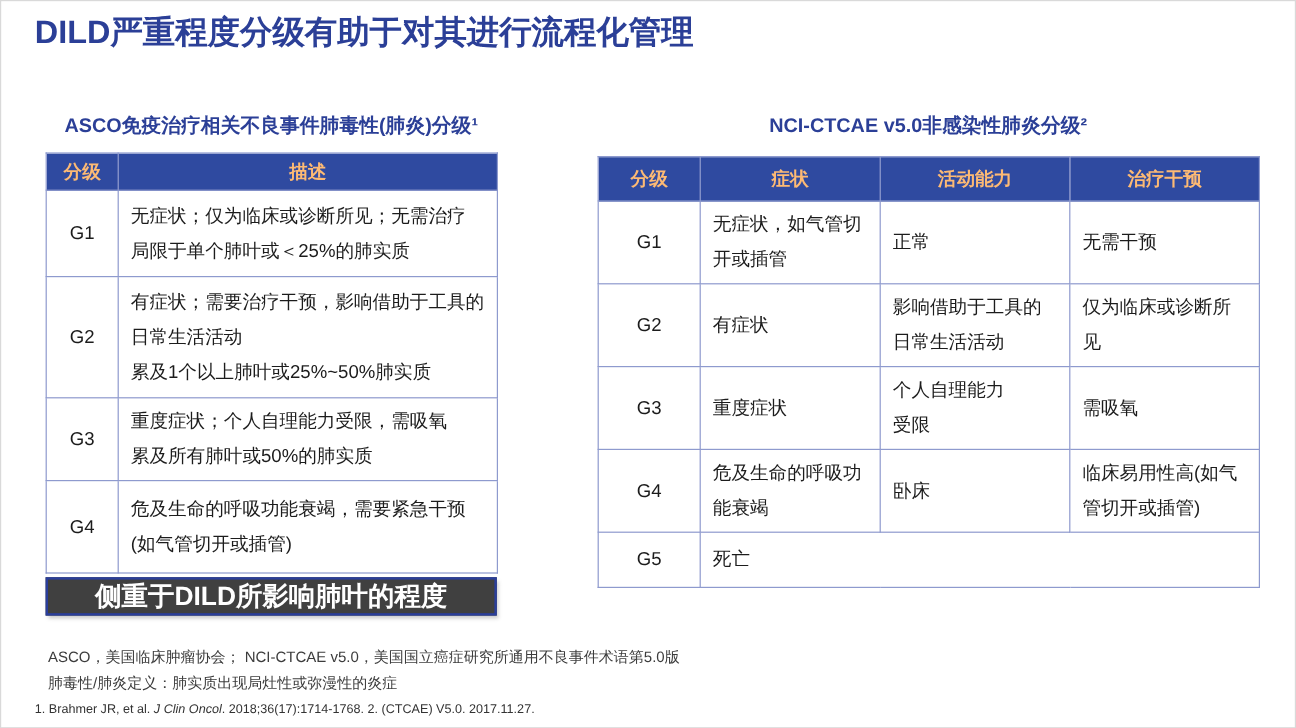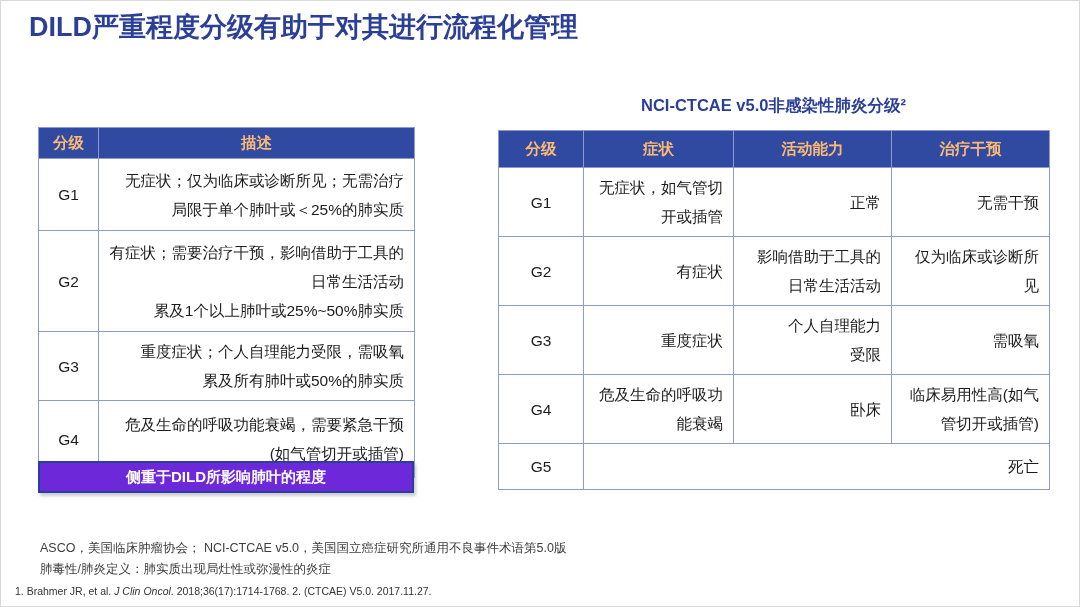--- a/index.html
+++ b/index.html
@@ -22,64 +22,65 @@
   .sec-title.right { left:497px; width:551px; }
 
   table { border-collapse:collapse; table-layout:fixed; background:#fff; position:absolute; }
   td, th { border:1px solid #8e9ace; color:#1c1c1c; }
   thead th {
     background:#2f4aa0; color:#fdba74; font-weight:700; font-size:15.5px;
     text-align:center; padding:4px 2px;
   }
   td { font-size:15.5px; line-height:29px; vertical-align:middle; }
   td.grade { text-align:center; }
-  td.txt  { padding:5px 10px; white-space:pre-line; text-align:right; }
+  td.txt  { padding:5px 10px; white-space:pre-line; text-align:left; }
 
   .asco-table  { left:37px;  top:126px; width:376px; }
   .asco-table thead tr { height:31px; }
   .asco-table tr.r1 { height:72px; }
   .asco-table tr.r2 { height:101px; }
   .asco-table tr.r3 { height:63px; }
   .asco-table tr.r4 { height:77px; }
 
   .ctcae-table { left:497px; top:129px; width:551px; }
   .ctcae-table thead tr { height:37px; }
   .ctcae-table tr.r1 { height:61px; }
   .ctcae-table tr.r2 { height:64px; }
   .ctcae-table tr.r3 { height:62px; }
   .ctcae-table tr.r4 { height:64px; }
   .ctcae-table tr.r5 { height:46px; }
 
   .banner {
-    position:absolute; top:460px; height:32px;
-    background:#6d28d9; border:2px solid #2a3e9b;
-    color:#ffffff; font-size:15px; font-weight:700;
+    position:absolute; top:480px; height:32px;
+    background:#404040; border:2px solid #2a3e9b;
+    color:#ffffff; font-size:22px; font-weight:700;
     text-align:center; line-height:27px;
     box-shadow:2px 3px 3px rgba(140,140,140,0.45);
   }
   .banner.left  { left:37px;  width:376px; }
   .banner.right { left:497px; width:551px; }
 
   .footnotes {
     position:absolute; left:39px; top:537px;
     font-size:12.5px; color:#3c3c3c; line-height:21px;
   }
   .reference {
-    position:absolute; left:14px; top:584px;
+    position:absolute; left:28px; top:584px;
     font-size:10.5px; color:#333333;
   }
   .reference .j { font-style:italic; }
 </style>
 </head>
 <body>
 
 <div class="slide">
 
   <h1 class="page-title">DILD严重程度分级有助于对其进行流程化管理</h1>
 
+  <div class="sec-title left">ASCO免疫治疗相关不良事件肺毒性(肺炎)分级¹</div>
   <div class="sec-title right">NCI-CTCAE v5.0非感染性肺炎分级²</div>
 
   <table class="asco-table">
     <colgroup>
         <col style="width:60px">
         <col style="width:316px">
       </colgroup>
     <thead>
       <tr>
         <th>分级</th>

